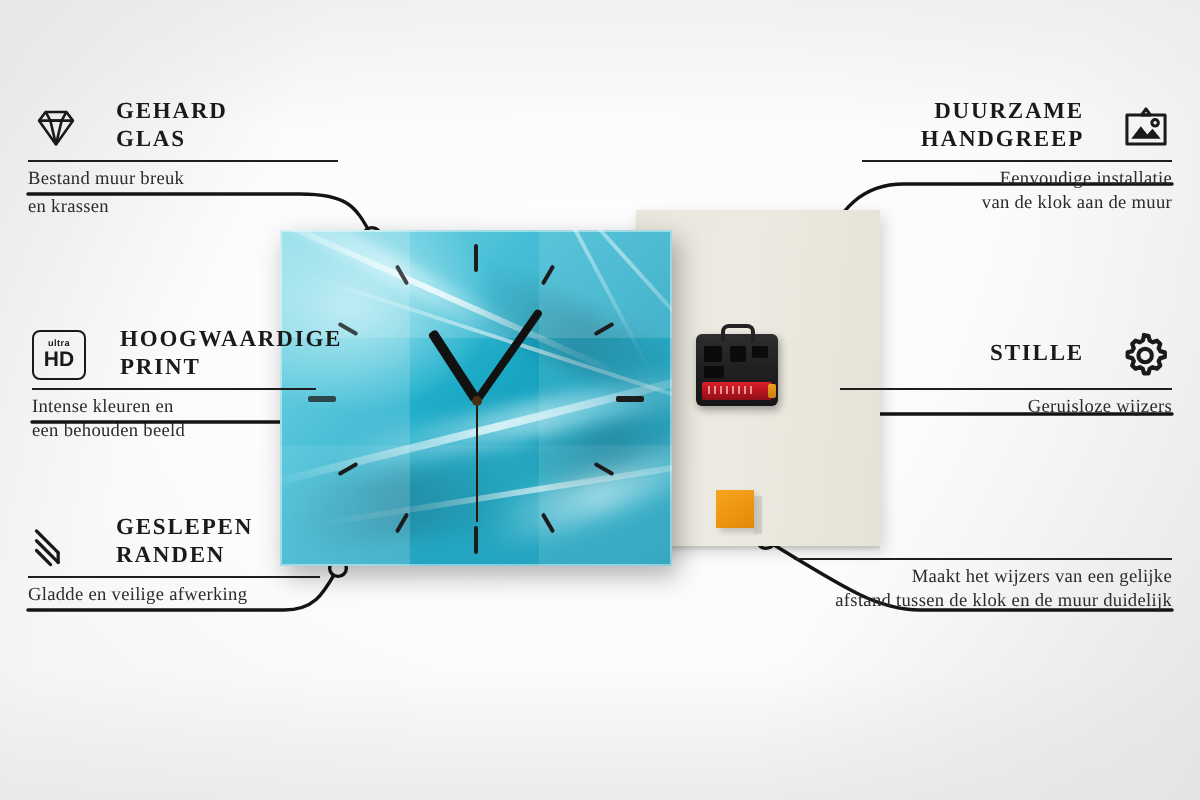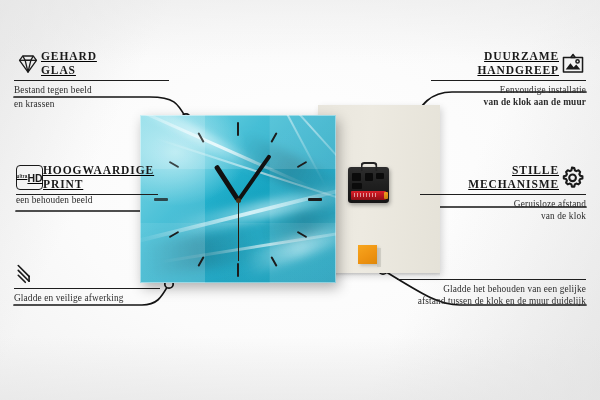--- a/index.html
+++ b/index.html
@@ -103,39 +103,39 @@
   }
   .glassedge{position:absolute;inset:0;box-shadow:inset 0 0 0 1px rgba(255,255,255,.45);}
 
   .tick{position:absolute;background:#1c1c1c;border-radius:1px;}
   .hand{position:absolute;background:#111;border-radius:2px;transform-origin:left center;}
   .hub{position:absolute;width:5px;height:5px;border-radius:50%;background:#4a2f12;}
   .sechand{position:absolute;background:#2a1a0c;transform-origin:top center;}
 
   
   .feat{position:absolute;}
-  .feat .head{display:flex;align-items:center;gap:0;text-decoration:underline;}
+  .feat .head{display:flex;align-items:center;gap:17px;}
   .feat .title{
     font-size:11.5px;font-weight:bold;letter-spacing:.9px;color:#1a1a1a;
     line-height:13.5px;text-transform:uppercase;
   }
   .feat .rule{height:1.3px;background:#1e1e1e;margin-top:3px;}
   .feat .sub{
     font-size:9.3px;color:#2b2b2b;line-height:11.6px;margin-top:4px;letter-spacing:.15px;
   }
   .feat.left .head{justify-content:flex-start;}
   .feat.left .title{text-align:left;}
   .feat.left .sub{text-align:left;}
   .feat.right .head{justify-content:flex-end;flex-direction:row;}
   .feat.right .title{text-align:right;}
   .feat.right .sub{text-align:right;}
   .ico{width:27px;height:27px;flex:0 0 27px;display:flex;align-items:center;justify-content:center;}
   .hd-badge{
     width:25px;height:23px;border:1.6px solid #1a1a1a;border-radius:4px;
-    display:flex;flex-direction:row;align-items:center;justify-content:center;line-height:1;
+    display:flex;flex-direction:column;align-items:center;justify-content:center;line-height:1;
   }
   .hd-badge .u{font-size:4.6px;font-weight:bold;letter-spacing:.2px;color:#1a1a1a;font-family:"Liberation Sans",sans-serif;}
   .hd-badge .h{font-size:10.5px;font-weight:bold;color:#1a1a1a;font-family:"Liberation Sans",sans-serif;margin-top:.5px;}
 </style>
 </head>
 <body>
 
 <div class="stage">
   <div class="bg-sheen"></div>
   <div class="bg-sheen2"></div>
@@ -231,51 +231,56 @@
           <path d="M16.8 4.6 L14.6 8.6 L12 19.6"></path>
             <path d="M9.4 8.6 H14.6"></path>
         </svg>
       </div>
       <div>
         <div class="title">GEHARD</div>
         <div class="title">GLAS</div>
       </div>
     </div>
     <div class="rule"></div>
-    <div class="sub">Bestand tegen beeld</div>
+    <div class="sub">Bestand muur breuk</div>
     <div class="sub" style="margin-top:2px;">en krassen</div>
   </div>
 
   <div class="feat left" style="left:16px;top:164px;width:178px;">
     <div class="head">
       <div class="ico">
         <div class="hd-badge">
           <div class="u">ultra</div>
           <div class="h">HD</div>
         </div>
       </div>
       <div>
         <div class="title">HOOGWAARDIGE</div>
         <div class="title">PRINT</div>
       </div>
     </div>
     <div class="rule" style="width:142px;"></div>
+    <div class="sub">Intense kleuren en</div>
     <div class="sub" style="margin-top:0;">een behouden beeld</div>
   </div>
 
   <div class="feat left" style="left:14px;top:258px;width:160px;">
     <div class="head">
       <div class="ico">
         <svg viewBox="0 0 24 24" width="26" height="26" fill="none" stroke="#1a1a1a" stroke-width="1.5" stroke-linecap="round">
           <path d="M3 6 L13 16"></path>
             <path d="M3 10.5 L13 20.5"></path>
             <path d="M3 15 L9.5 21.5"></path>
           <path d="M13 16 L13 20.5"></path>
         </svg>
       </div>
+      <div>
+        <div class="title">GESLEPEN</div>
+        <div class="title">RANDEN</div>
+      </div>
     </div>
     <div class="rule" style="width:146px;"></div>
     <div class="sub">Gladde en veilige afwerking</div>
   </div>
 
   <div class="feat right" style="left:431px;top:50px;width:155px;">
     <div class="head">
       <div style="flex:1;">
         <div class="title">DUURZAME</div>
         <div class="title">HANDGREEP</div>
@@ -284,40 +289,38 @@
         <svg viewBox="0 0 24 24" width="26" height="26" fill="none" stroke="#1a1a1a" stroke-width="1.4" stroke-linejoin="round">
           <rect x="3.2" y="6" width="17.6" height="13.4"></rect>
           <path d="M12 3.2 L14 6 H10 Z"></path>
           <path d="M5.2 17 L9.6 11.2 L12.6 15 L15 12.4 L18.8 17 Z" fill="#1a1a1a" stroke="none"></path>
           <circle cx="16.2" cy="9.6" r="1.5"></circle>
         </svg>
       </div>
     </div>
     <div class="rule"></div>
     <div class="sub">Eenvoudige installatie</div>
-    <div class="sub" style="margin-top:0;font-weight:bold;">van de klok aan de muur</div>
+    <div class="sub" style="margin-top:0;">van de klok aan de muur</div>
   </div>
 
   <div class="feat right" style="left:420px;top:164px;width:166px;">
     <div class="head">
       <div style="flex:1;">
         <div class="title">STILLE</div>
-        <div class="title">MECHANISME</div>
       </div>
       <div class="ico">
         <svg viewBox="0 0 24 24" width="26" height="26" fill="none" stroke="#1a1a1a" stroke-width="1.9" stroke-linejoin="round">
           <path d="M12 3.4 l2.1 .55 .5 2.0 1.35 .78 1.95 -.72 1.5 1.5 -.72 1.95 .78 1.35 2.0 .5 0 2.1 -2.0 .5 -.78 1.35 .72 1.95 -1.5 1.5 -1.95 -.72 -1.35 .78 -.5 2.0 -2.1 0 -.5 -2.0 -1.35 -.78 -1.95 .72 -1.5 -1.5 .72 -1.95 -.78 -1.35 -2.0 -.5 0 -2.1 2.0 -.5 .78 -1.35 -.72 -1.95 1.5 -1.5 1.95 .72 1.35 -.78 .5 -2.0 z" transform="translate(-1.2,-1.2) scale(1.02)"></path>
           <circle cx="11.6" cy="11.8" r="3.1"></circle>
         </svg>
       </div>
     </div>
     <div class="rule" style="width:166px;"></div>
-    <div class="sub">Geruisloze afstand</div>
-    <div class="sub" style="margin-top:0;">van de klok</div>
+    <div class="sub">Geruisloze wijzers</div>
   </div>
 
   <div class="feat right" style="left:397px;top:276px;width:189px;">
     <div class="rule" style="width:189px;"></div>
-    <div class="sub">Gladde het behouden van een gelijke</div>
+    <div class="sub">Maakt het wijzers van een gelijke</div>
     <div class="sub" style="margin-top:0;">afstand tussen de klok en de muur duidelijk</div>
   </div>
 
 </div>
 
 </body></html>

